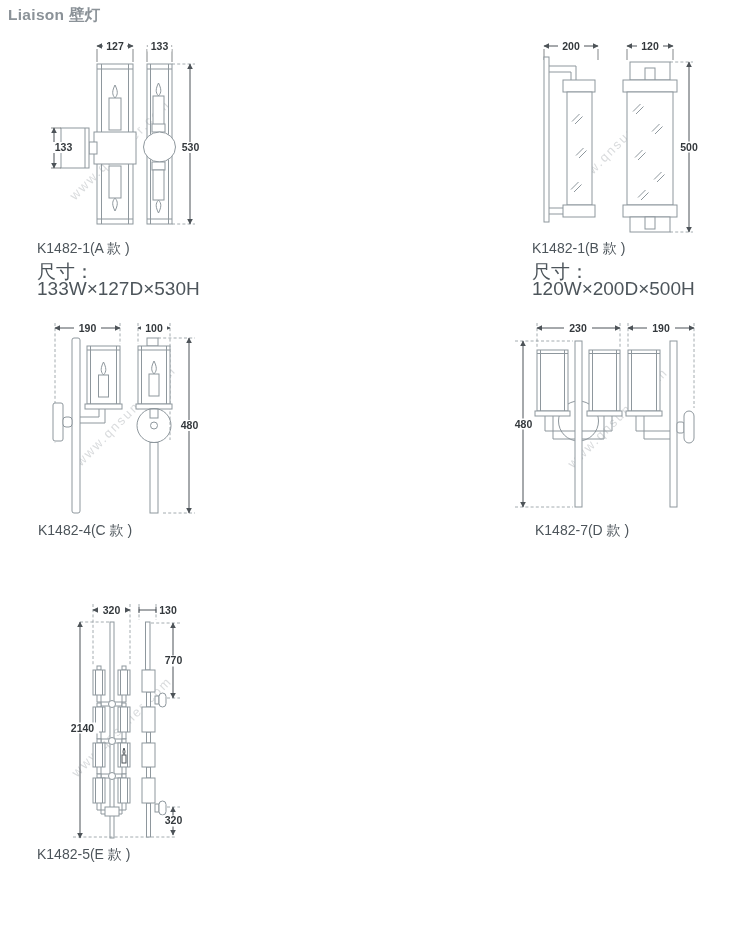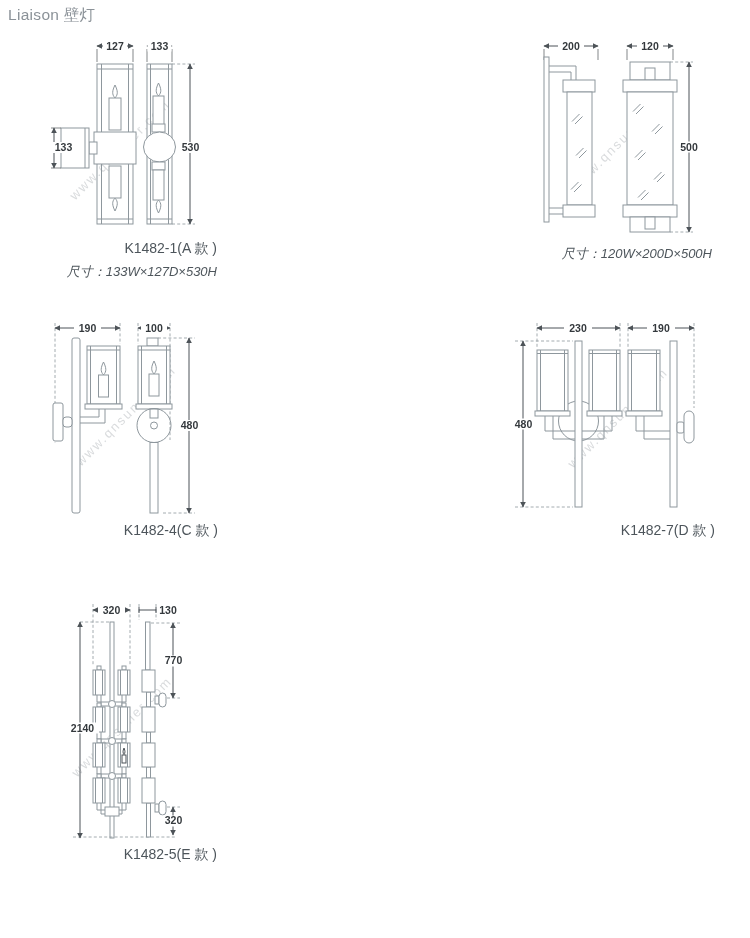--- a/index.html
+++ b/index.html
@@ -1,26 +1,26 @@
 <!DOCTYPE html>
 <html style="--bg: #ffffff; --title: #8b9298; --label: #4d555b; --line: #8e979d; --dim: #4d5358; --dimtext: #34393d; --watermark: #dadcde;"><head>
 <meta charset="utf-8">
 <style>
   html,body{margin:0;padding:0;background:#fff;}
   .canvas{position:relative;width:750px;height:938px;background:var(--bg,#fff);
           font-family:"Liberation Sans",sans-serif;overflow:hidden;}
-  .title{position:absolute;left:8px;top:5px;font-size:15.5px;font-weight:400;
+  .title{position:absolute;left:8px;top:5px;font-size:15.5px;font-weight:700;
          color:var(--title,#8b9298);margin:0;letter-spacing:.3px;}
   .wm{position:absolute;width:160px;height:16px;text-align:center;
       transform:rotate(-45deg);color:var(--watermark,#dadcde);font-size:13px;
       letter-spacing:2px;white-space:nowrap;}
   .fig{position:absolute;}
-  .cap{position:absolute;text-align:right;color:var(--label,#4d555b);}
+  .cap{position:absolute;text-align:left;color:var(--label,#4d555b);}
   .cap .lab{font-size:14px;line-height:18px;}
-  .cap .spec{font-size:13px;line-height:17px;margin-top:6px;font-style:italic;}
+  .cap .spec{font-size:19px;line-height:17px;margin-top:6px;}
   svg{display:block;}
   .o{fill:none;stroke:var(--line,#8e979d);stroke-width:1;}
   .w{fill:#fff;stroke:var(--line,#8e979d);stroke-width:1;}
   .d{fill:none;stroke:var(--dim,#4d5358);stroke-width:1;}
   .e{fill:none;stroke:var(--dim,#4d5358);stroke-width:.7;}
   .x{fill:none;stroke:var(--line,#9aa1a6);stroke-width:.8;stroke-dasharray:3 2.2;}
   .tb{fill:#fff;}
   .dt{fill:var(--dimtext,#34393d);font:700 10.5px "Liberation Sans",sans-serif;text-anchor:middle;}
 </style>
 </head>
@@ -158,20 +158,21 @@
       <g>
         <line class="x" x1="140" y1="26" x2="163" y2="26"></line>
         <line class="x" x1="140" y1="196" x2="163" y2="196"></line>
         <line class="d" x1="159" y1="26" x2="159" y2="196" marker-start="url(#ma)" marker-end="url(#ma)"></line>
         <rect class="tb" x="146" y="105.5" width="26" height="11"></rect>
         <text class="dt" x="159" y="114.5">500</text>
       </g>
     </svg>
   </div>
   <div class="cap" style="left:532px;top:239px;width:180px">
+    <div class="lab">K1482-1(B 款 )</div>
     <div class="spec">尺寸：120W×200D×500H</div>
   </div>
 
   <div class="fig" style="left:45px;top:320px">
     <svg width="170" height="198" viewBox="0 0 170 198">
       <g>
         <line class="x" x1="10" y1="3" x2="10" y2="123"></line>
         <line class="x" x1="75" y1="3" x2="75" y2="24"></line>
         <line class="d" x1="10" y1="8" x2="75" y2="8" marker-start="url(#ma)" marker-end="url(#ma)"></line>
         <rect class="tb" x="29" y="2.5" width="27" height="11"></rect>

